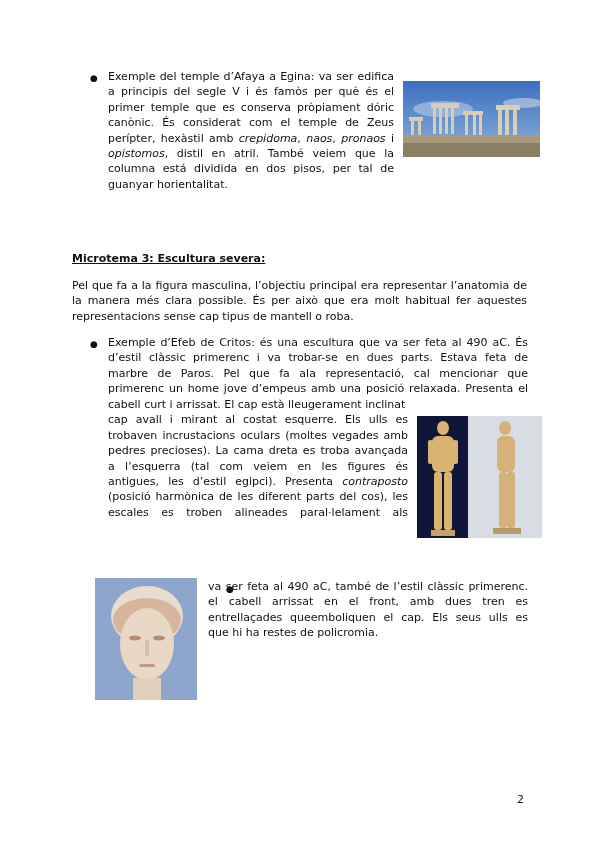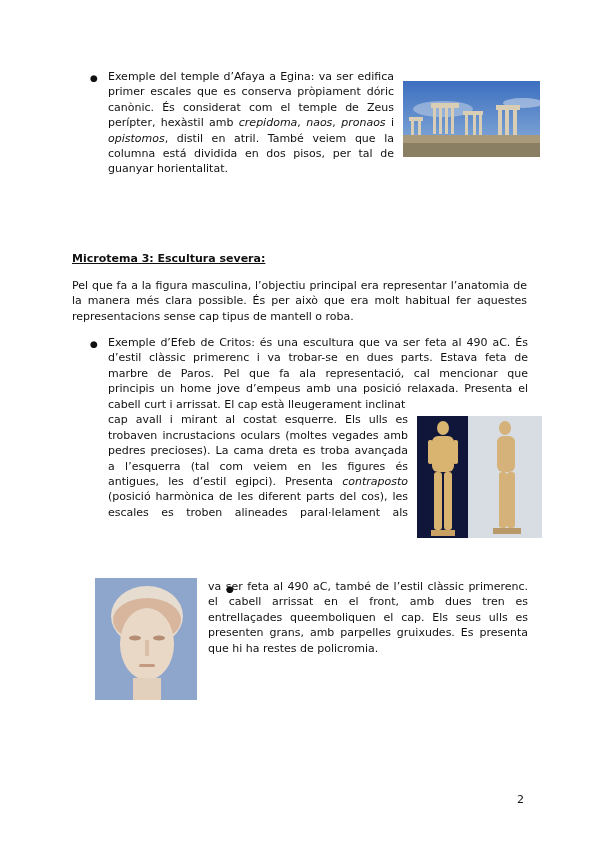--- a/index.html
+++ b/index.html
@@ -13,21 +13,22 @@
   .img { position:absolute; overflow:hidden; }
   .pagenum { position:absolute; left:517px; top:793px; font-size:11px; }
   i { font-style:italic; }
 </style>
 </head>
 <body>
 
 <span class="bullet" style="left:90px;top:73px;">●</span>
 <div class="p" style="left:108px;top:69px;width:286px;">
   <span class="ln">Exemple del temple d’Afaya a Egina: va ser edifica</span>
-  <span class="ln">primer escales que es conserva pròpiament dóric</span>
+  <span class="ln">a principis del segle V i és famòs per què és el</span>
+  <span class="ln">primer temple que es conserva pròpiament dóric</span>
   <span class="ln">canònic. És considerat com el temple de Zeus</span>
   <span class="ln">perípter, hexàstil amb <i>crepidoma</i>, <i>naos</i>, <i>pronaos</i> i</span>
   <span class="ln"><i>opistomos</i>, distil en atril. També veiem que la</span>
   <span class="ln">columna está dividida en dos pisos, per tal de</span>
   <span class="ln last">guanyar horientalitat.</span>
 </div>
 
 <div class="img" style="left:403px;top:81px;width:137px;height:76px;">
   <svg width="137" height="76" viewBox="0 0 137 76">
     <defs>
@@ -68,21 +69,21 @@
   <span class="ln">Pel que fa a la figura masculina, l’objectiu principal era representar l’anatomia de</span>
   <span class="ln">la manera més clara possible. És per això que era molt habitual fer aquestes</span>
   <span class="ln last">representacions sense cap tipus de mantell o roba.</span>
 </div>
 
 <span class="bullet" style="left:90px;top:339px;">●</span>
 <div class="p" style="left:108px;top:335px;width:420px;">
   <span class="ln">Exemple d’Efeb de Critos: és una escultura que va ser feta al 490 aC. És</span>
   <span class="ln">d’estil clàssic primerenc i va trobar-se en dues parts. Estava feta de</span>
   <span class="ln">marbre de Paros. Pel que fa ala representació, cal mencionar que</span>
-  <span class="ln">principis un home jove d’empeus amb una posició relaxada. Presenta el</span>
+  <span class="ln">primerenc un home jove d’empeus amb una posició relaxada. Presenta el</span>
 </div>
 <div class="p" style="left:108px;top:397px;width:300px;">
   <span class="ln last">cabell curt i arrissat. El cap està lleugerament inclinat</span>
   <span class="ln">cap avall i mirant al costat esquerre. Els ulls es</span>
   <span class="ln">trobaven incrustacions oculars (moltes vegades amb</span>
   <span class="ln">pedres precioses). La cama dreta es troba avançada</span>
   <span class="ln">a l’esquerra (tal com veiem en les figures és</span>
   <span class="ln">antigues, les d’estil egipci). Presenta <i>contraposto</i></span>
   <span class="ln">(posició harmònica de les diferent parts del cos), les</span>
   <span class="ln">escales es troben alineades paral·lelament als</span>
@@ -123,17 +124,16 @@
     <rect x="44" y="86" width="16" height="3" rx="1.5" fill="#c29a80"></rect>
     <rect x="38" y="100" width="28" height="22" fill="#e2cfbc"></rect>
   </svg>
 </div>
 
 <span class="bullet" style="left:226px;top:584px;">●</span>
 <div class="p" style="left:208px;top:579px;width:320px;">
   <span class="ln">va ser feta al 490 aC, també de l’estil clàssic primerenc.</span>
   <span class="ln">el cabell arrissat en el front, amb dues tren es</span>
   <span class="ln">entrellaçades queemboliquen el cap. Els seus ulls es</span>
-  <span class="ln">presenten grans, amb parpelles gruixudes. Es presenta</span>
   <span class="ln last">que hi ha restes de policromia.</span>
 </div>
 
 <div class="pagenum">2</div>
 
 </body></html>

